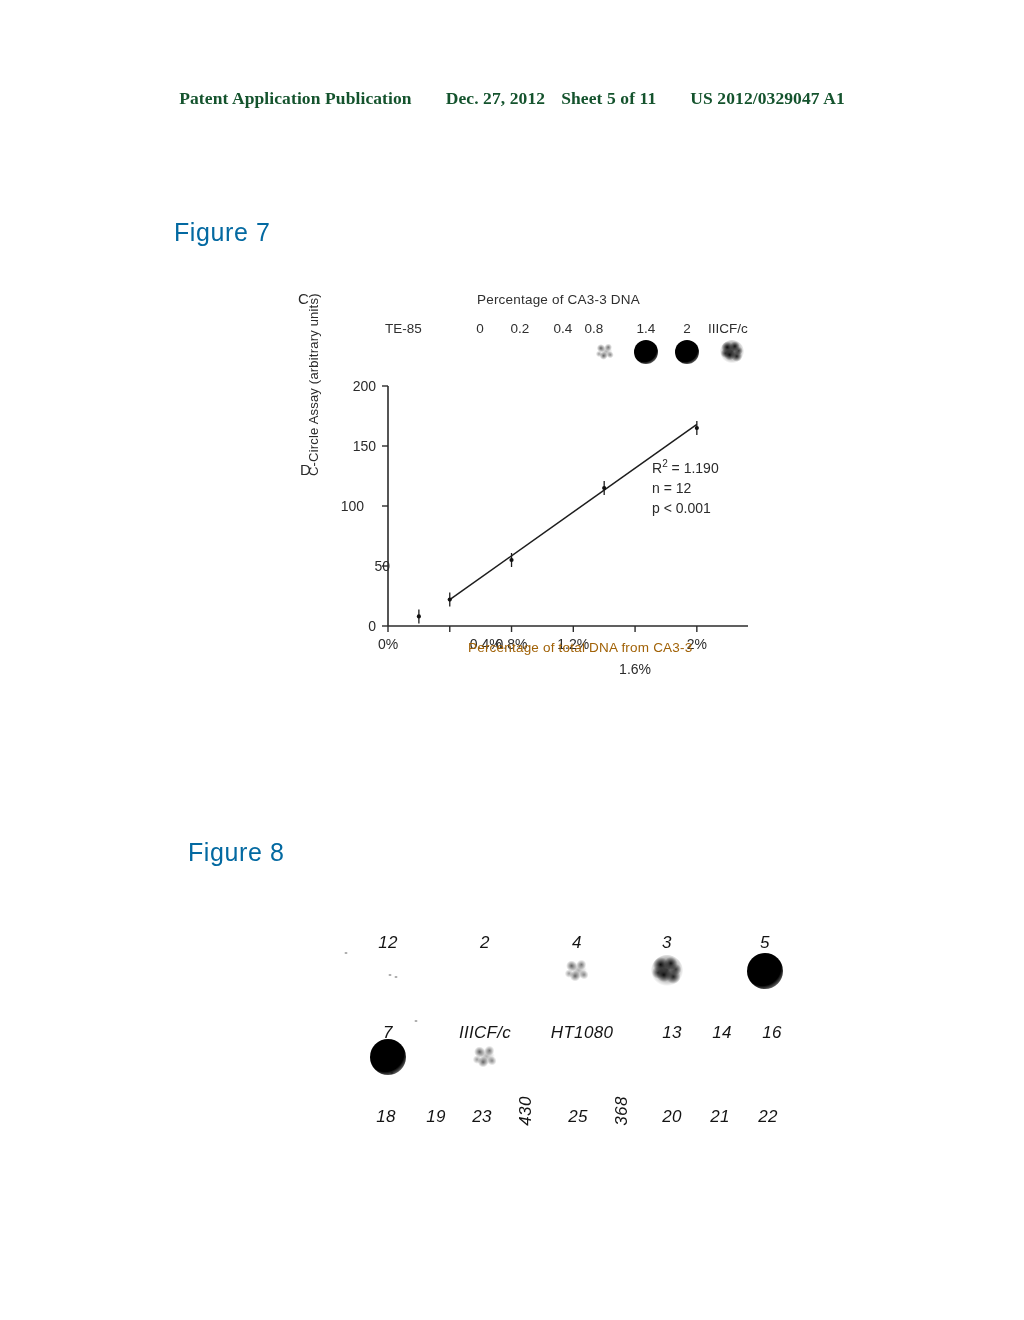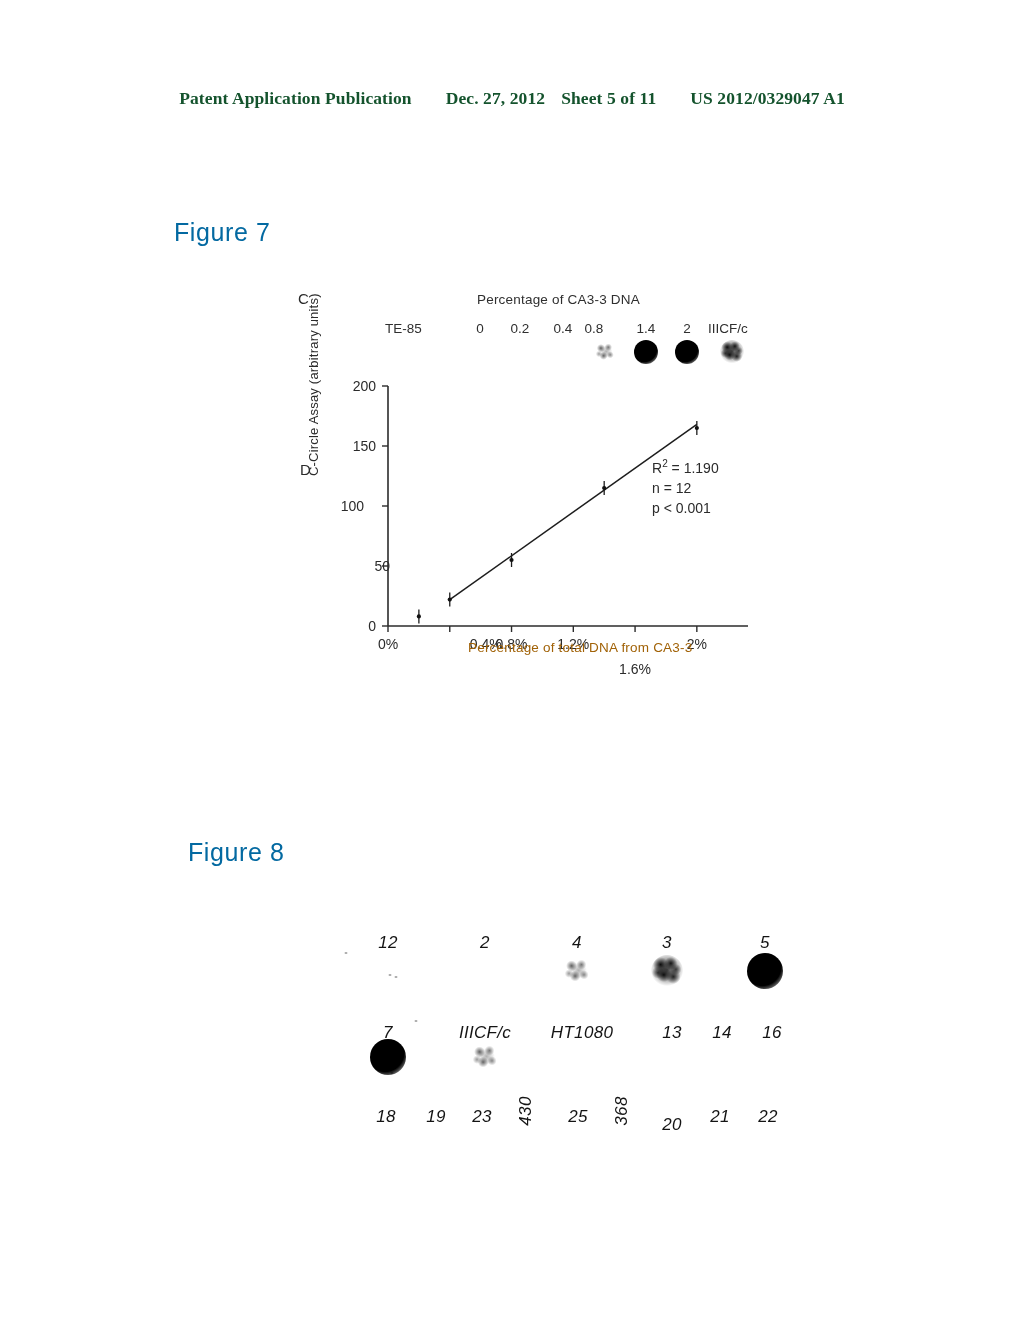--- a/index.html
+++ b/index.html
@@ -353,18 +353,18 @@
       <div class="blot-label" style="left: 442px; top: 18px;">16</div>
       <div class="speck" style="left: 86px; top: 16px;"></div>
     </div>
   <div class="blot-row" id="blot-row-3">
       <div class="blot-label" style="left: 56px; top: 22px;">18</div>
       <div class="blot-label" style="left: 106px; top: 22px;">19</div>
       <div class="blot-label" style="left: 152px; top: 22px;">23</div>
       <div class="blot-label rotated" style="left: 196px; top: 16px;">430</div>
       <div class="blot-label" style="left: 248px; top: 22px;">25</div>
       <div class="blot-label rotated" style="left: 292px; top: 16px;">368</div>
-      <div class="blot-label" style="left: 342px; top: 30px; text-align: center;">20</div>
+      <div class="blot-label" style="left: 342px; top: 22px; text-align: center;">20</div>
       <div class="blot-label" style="left: 390px; top: 22px;">21</div>
       <div class="blot-label" style="left: 438px; top: 22px;">22</div>
       <div class="speck" style="left: 62px; top: -12px;"></div>
     </div>
 </div>
 
 </body></html>

